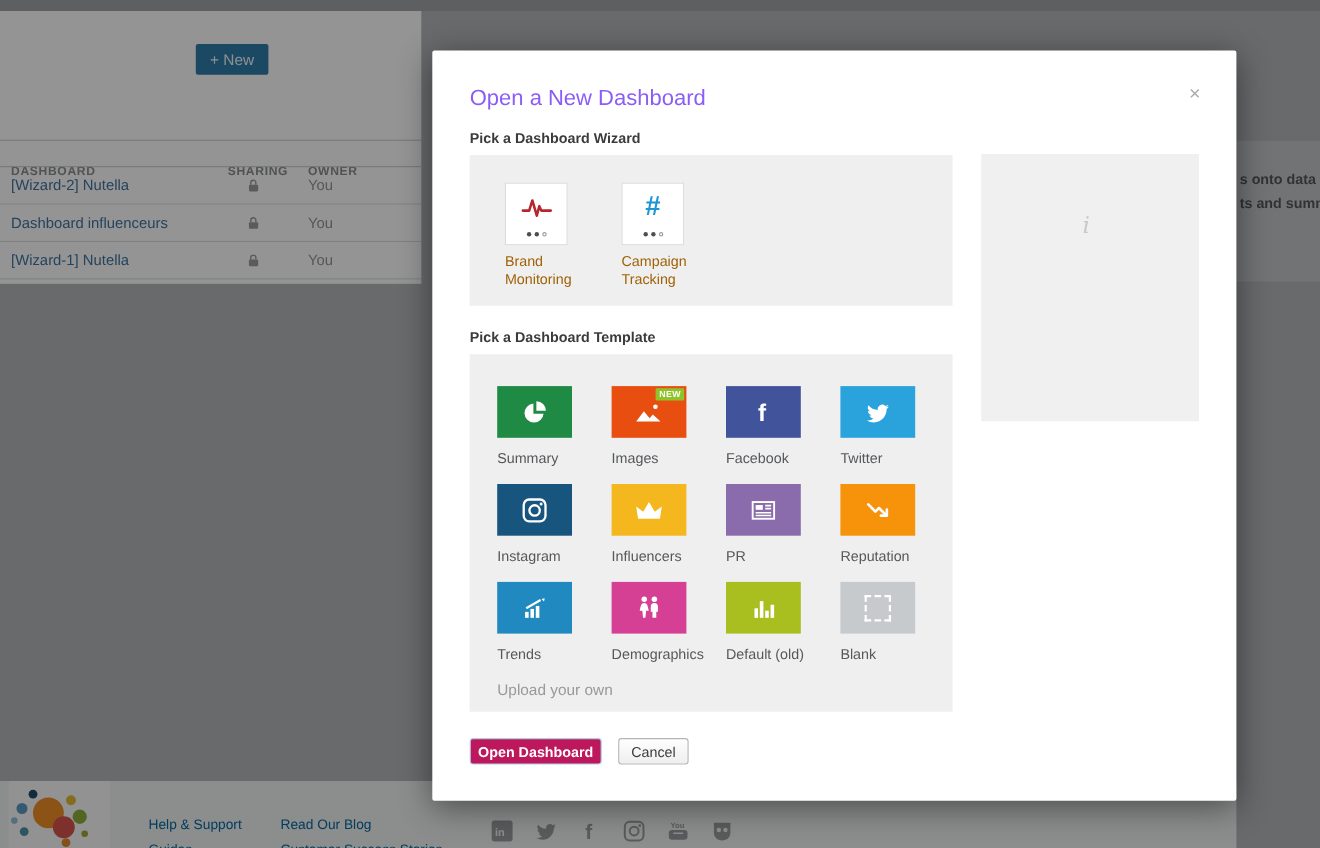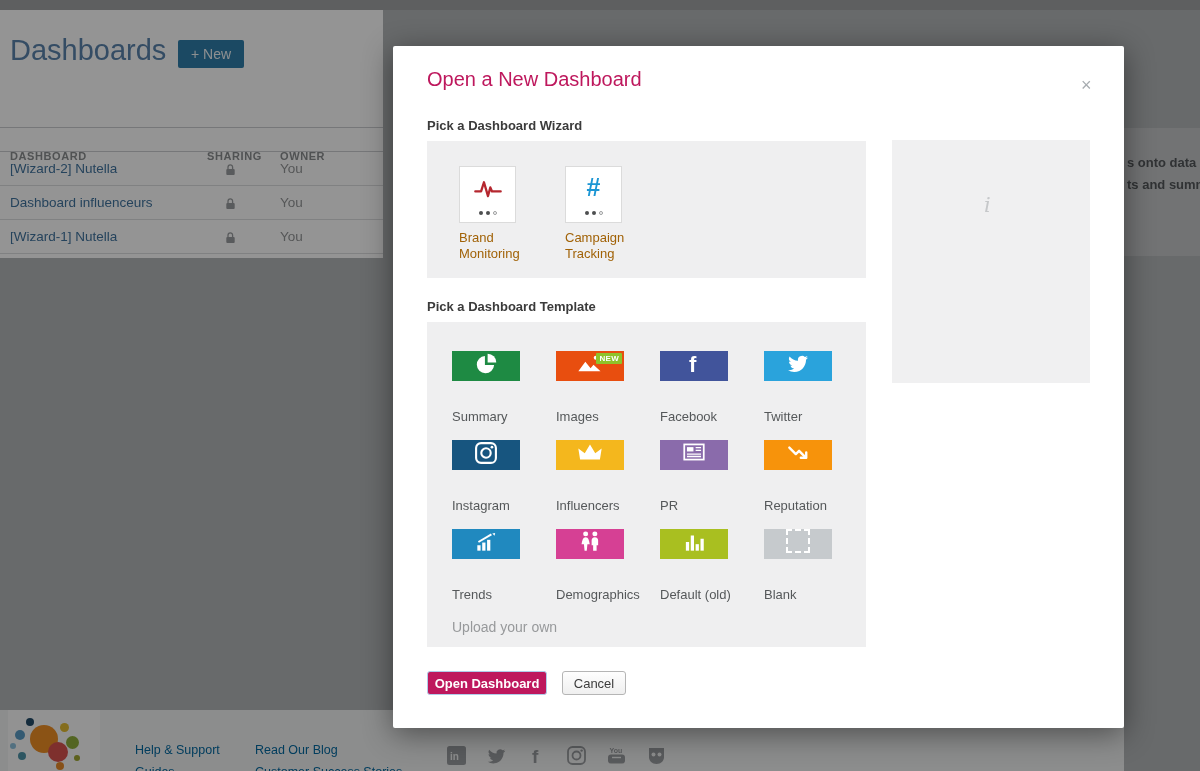--- a/index.html
+++ b/index.html
@@ -28,31 +28,31 @@
   .dot{position:absolute;border-radius:50%;}
   .flink{position:absolute;font-size:12.5px;color:#0369a1;white-space:nowrap;}
   .social{position:absolute;top:35px;display:flex;gap:19px;left:446px;}
   .socialicon{width:21px;height:21px;display:block;}
 
   
   #overlay{position:absolute;inset:0;background:rgba(0,0,0,0.42);z-index:5;}
   #modal{position:absolute;left:393px;top:46px;width:731px;height:682px;background:#fff;border-radius:2px;
          box-shadow:0 6px 30px rgba(0,0,0,0.45);z-index:10;}
   .mclose{left:688px;top:30px;font-size:18px;color:#a7acb0;cursor:pointer;line-height:1;}
-  .mtitle{left:34px;top:22px;font-size:20px;color:#be185d;}
+  .mtitle{left:34px;top:32px;font-size:20px;color:#8b5cf6;}
   .seclabel{left:34px;font-size:13px;font-weight:bold;color:#3b3b3b;}
   .panel{left:34px;width:439px;background:#efeff0;}
   .wcard{position:absolute;top:25px;width:57px;height:57px;background:#fff;border:1px solid #dbdbdb;text-align:center;}
   .wdots{position:absolute;bottom:7px;left:0;right:0;display:flex;justify-content:center;align-items:center;gap:3px;}
   .wdot{width:4px;height:4px;border-radius:50%;background:#4d4f50;}
   .wdot.open{background:transparent;border:1px solid #9b9d9e;width:4px;height:4px;}
   .wlabel{position:absolute;top:89px;width:80px;font-size:13px;color:#a16207;line-height:16px;}
   .hashglyph{font-size:25px;font-weight:bold;margin-top:6px;display:inline-block;}
 
-  .tile{position:absolute;width:68px;height:30px;display:flex;justify-content:center;}
+  .tile{position:absolute;width:68px;height:47px;display:flex;align-items:center;justify-content:center;}
   .tilelabel{position:absolute;width:100px;font-size:13px;color:#55585a;}
   .badge{position:absolute;top:2px;right:2px;font-size:8px;font-weight:bold;color:#fff;padding:1px 3px;border-radius:1px;letter-spacing:.3px;}
   .c0{left:25px}.c1{left:129px}.c2{left:233px}.c3{left:337px}
   .r0{top:29px}.r1{top:118px}.r2{top:207px}
   .lr0{top:87px}.lr1{top:176px}.lr2{top:265px}
   .upload{left:25px;top:297px;font-size:14px;color:#97999b;cursor:pointer;}
   .infopanel{left:499px;top:94px;width:198px;height:243px;background:#f0f0f1;}
   .iglyph{position:absolute;left:92px;top:53px;font-family:"DejaVu Serif",serif;font-style:italic;font-size:21px;color:#c6c8ca;}
   .openbtn{left:34px;top:625px;width:120px;height:24px;background:#be185d;border:1px solid #b0cdea;border-radius:3px;
            color:#ffffff;font-size:13px;font-weight:bold;}
@@ -68,21 +68,20 @@
   <div id="bgpage">
     <div class="abs topbar"></div>
     <div class="abs canvas"></div>
 
     <div class="abs hintband">
       <div class="hintline" style="top:27px">s onto data th</div>
       <div class="hintline" style="top:49px">ts and summa</div>
     </div>
 
     <div class="abs pagecard">
-      <div class="abs pagetitle">Dashboards</div>
       <button class="abs newbtn">+ New</button>
 
       <div class="abs hline" style="top:117px"></div>
       <div class="abs th" style="left:10px">DASHBOARD</div>
       <div class="abs th" style="left:207px">SHARING</div>
       <div class="abs th" style="left:280px">OWNER</div>
       <div class="abs hline" style="top:141px"></div>
 
       <div class="abs trow" style="top:142px">
         <a class="tlink">[Wizard-2] Nutella</a>

